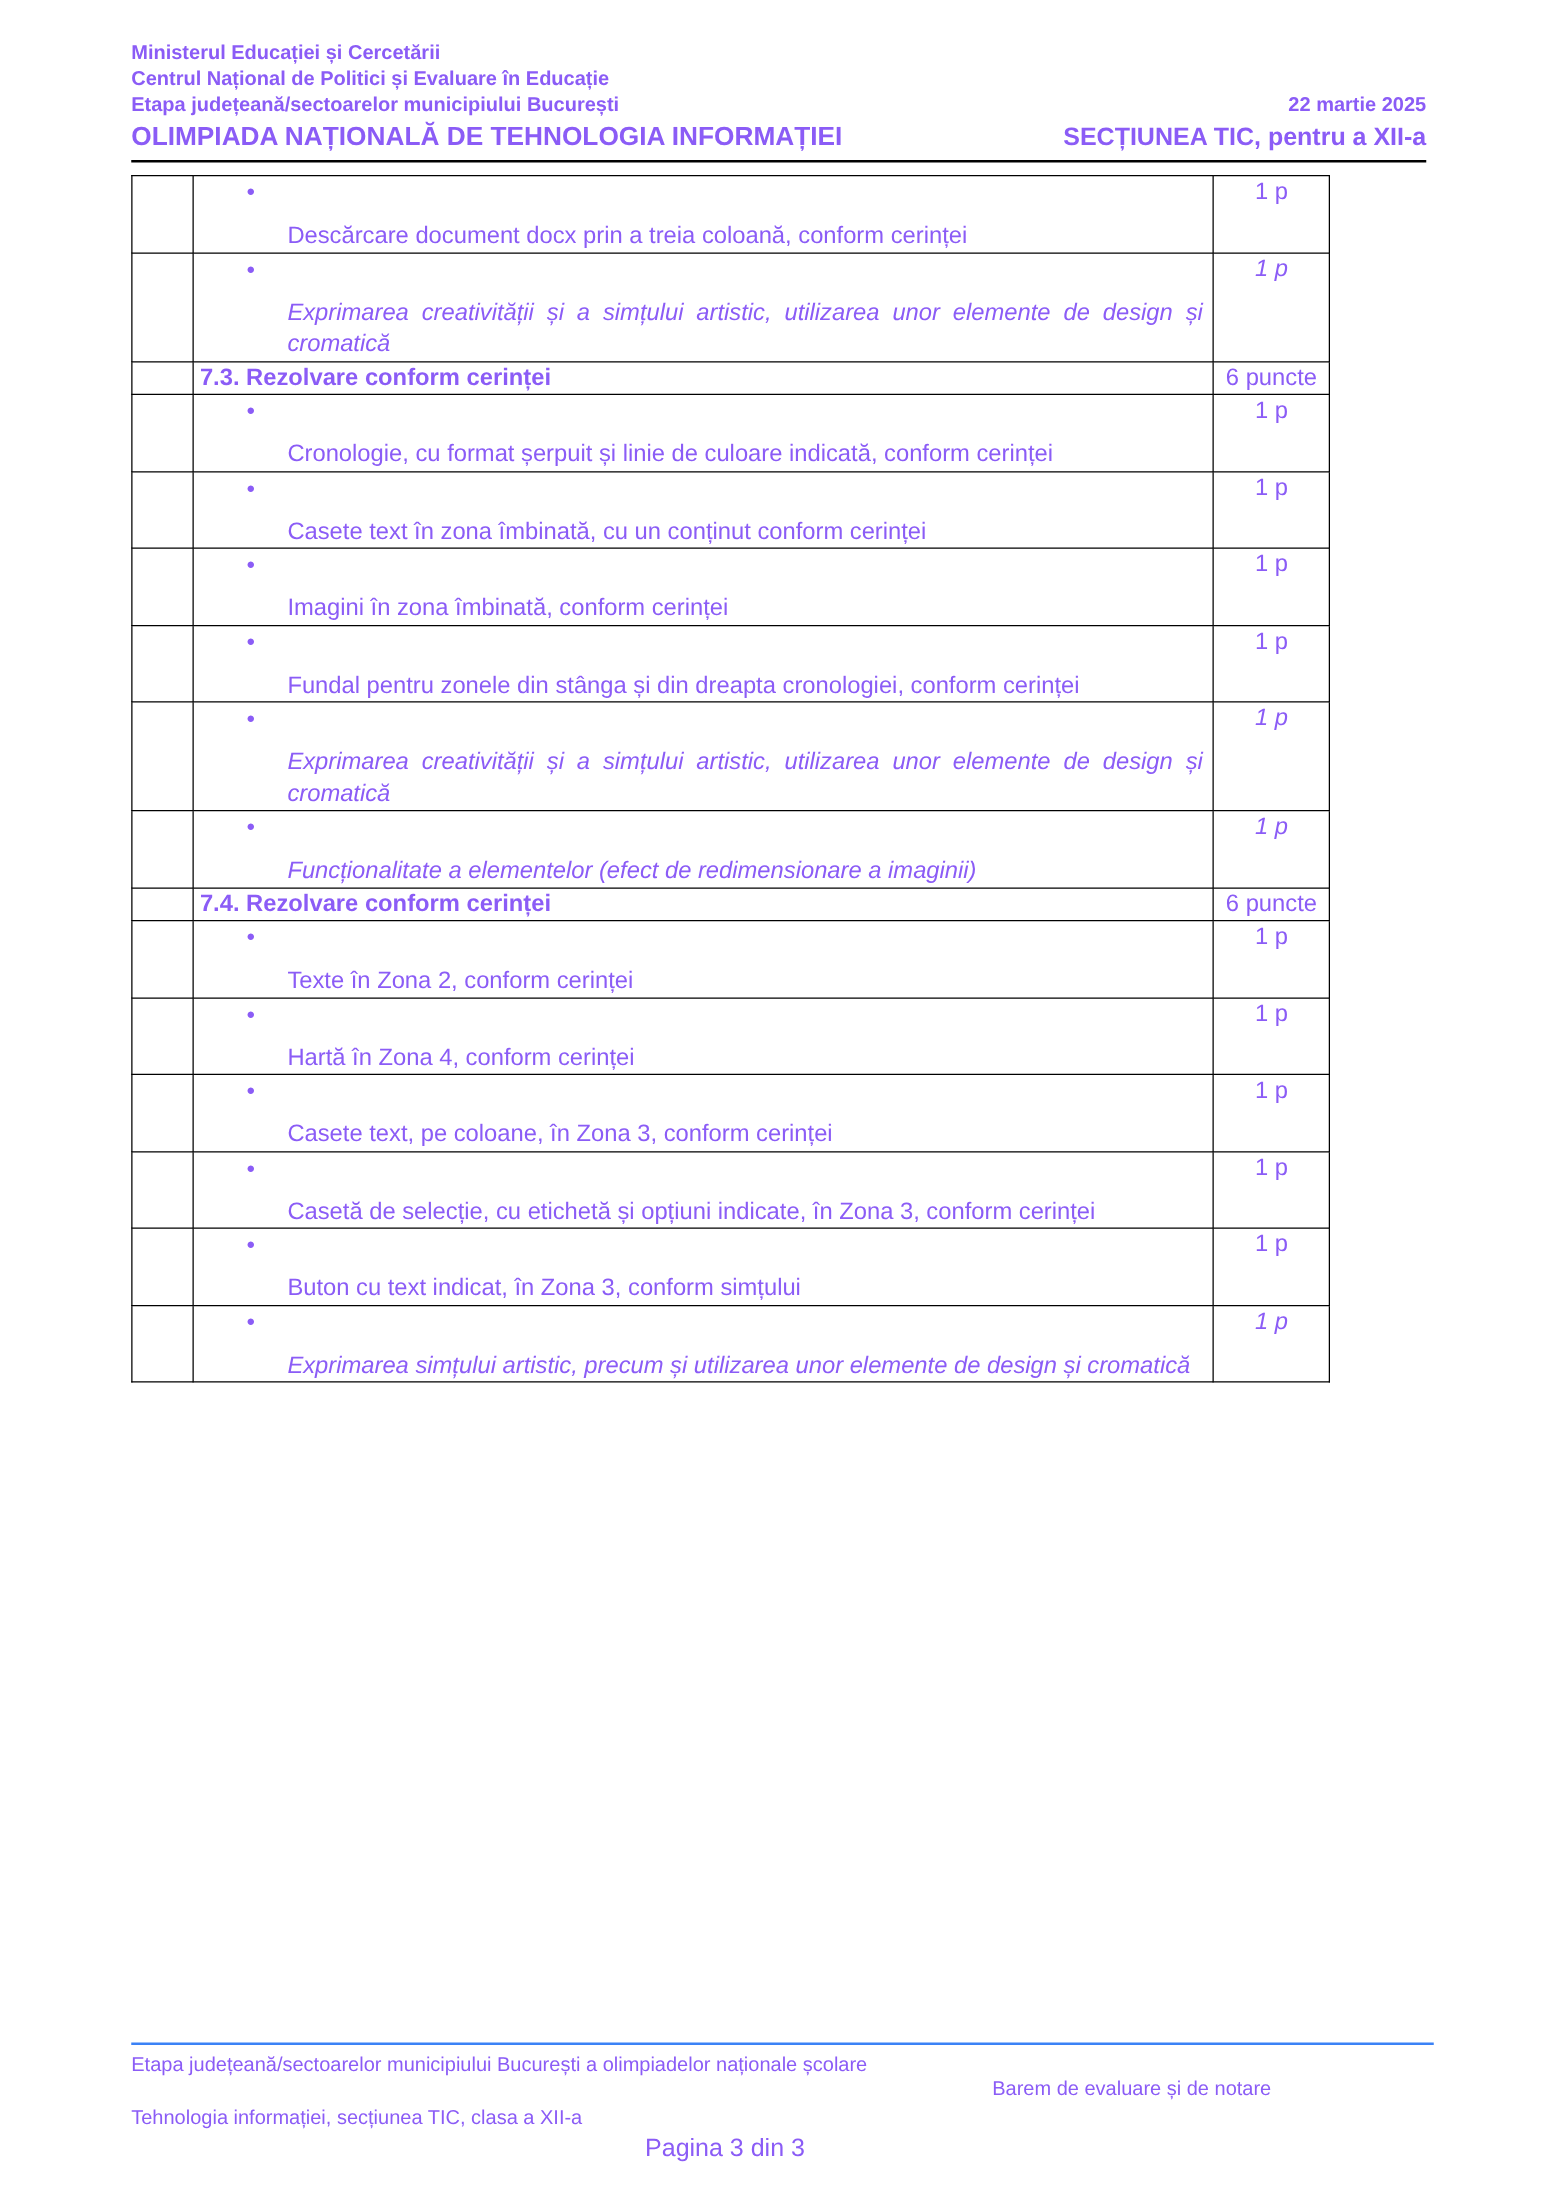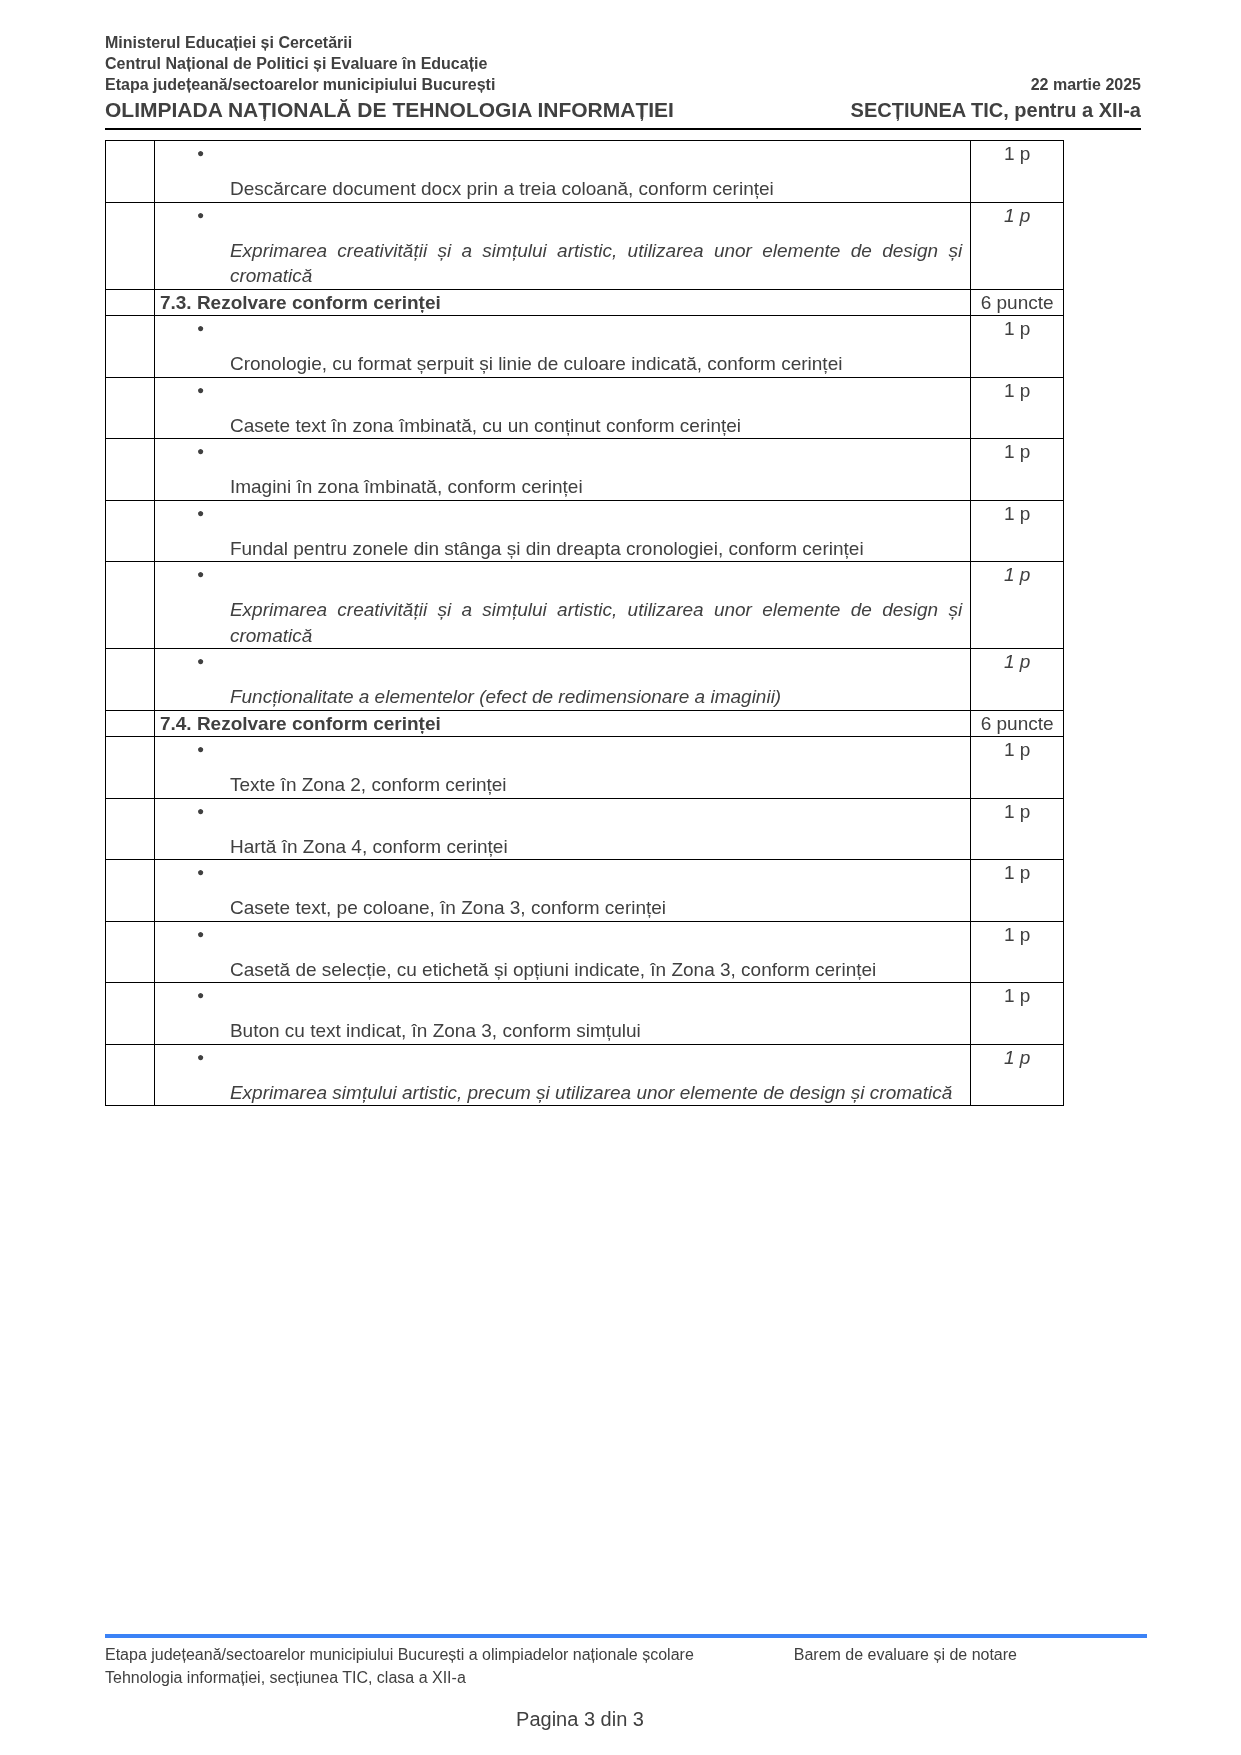--- a/index.html
+++ b/index.html
@@ -1,21 +1,21 @@
 <!DOCTYPE html>
 <html><head>
 <meta charset="utf-8">
 <style>
   html, body { margin: 0; padding: 0; background: #ffffff; }
   .page {
     position: relative;
     width: 1241px;
     height: 1755px;
     background: #ffffff;
-    color: #404040;
+    color: #8b5cf6;
     font-family: "Liberation Sans", sans-serif;
     overflow: hidden;
   }
 
   
   .header {
     position: absolute;
     top: 32px;
     left: 105px;
     right: 100px;
@@ -53,27 +53,27 @@
   .italic { font-style: italic; }
   .section-cell { font-weight: bold; padding-left: 5px !important; }
   .points-bold { font-weight: normal; }
 
   
   .footer {
     position: absolute;
     left: 105px;
     right: 94px;
     top: 1634px;
-    border-top: 4px solid #3b82f6;
+    border-top: 2px solid #3b82f6;
     padding-top: 5px;
     font-size: 16px;
     line-height: 23px;
   }
   .frow { display: flex; justify-content: space-between; }
-  .fright { padding-right: 130px; }
+  .fright { padding-right: 130px; margin-top: 19px; }
   .page-num {
     position: absolute;
     top: 1708px;
     left: 0;
     width: 1160px;
     text-align: center;
     font-size: 20px;
   }
 </style>
 </head>

